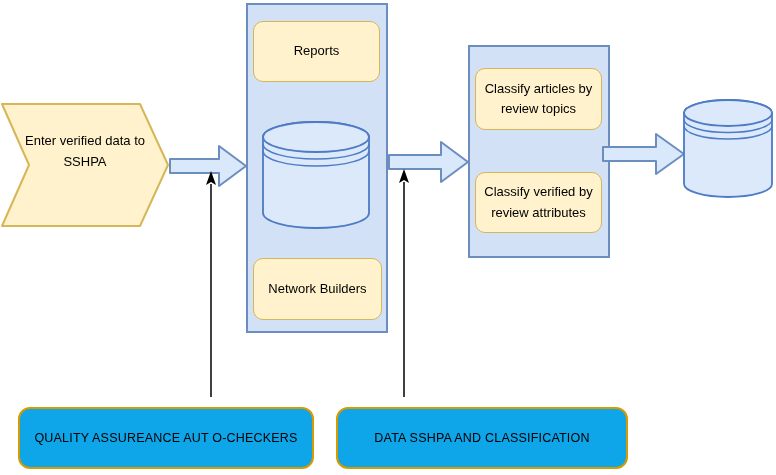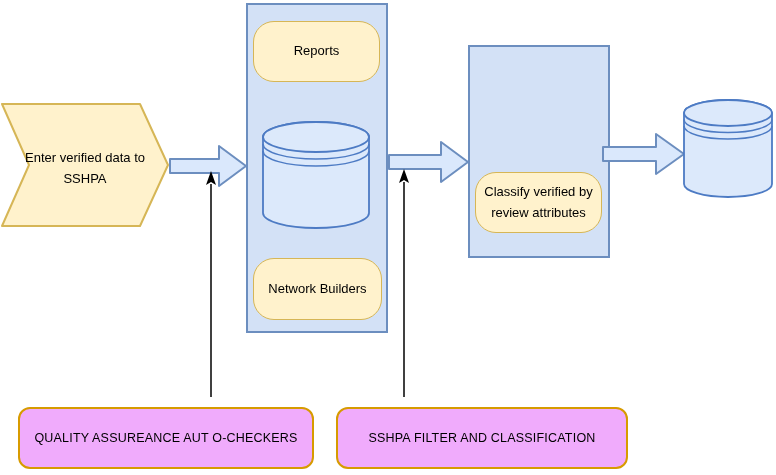--- a/index.html
+++ b/index.html
@@ -19,33 +19,33 @@
   .container {
     position: absolute;
     background: #d3e1f6;
     border: 2px solid #6c8ebf;
     box-sizing: border-box;
   }
   .ybox {
     position: absolute;
     background: #fff2cc;
     border: 1.5px solid #d6b656;
-    border-radius: 21px;
+    border-radius: 10px;
     display: flex;
     align-items: center;
     justify-content: center;
     text-align: center;
     font-size: 13px;
     line-height: 1.55;
     box-sizing: border-box;
     padding: 4px 5px;
   }
   .obox {
     position: absolute;
-    background: #f0abfc;
+    background: #0ea5e9;
     border: 2.5px solid #d79b00;
     border-radius: 12px;
     display: flex;
     align-items: center;
     justify-content: center;
     text-align: center;
     font-size: 12.5px;
     letter-spacing: 0.2px;
     box-sizing: border-box;
     padding: 0 8px;
@@ -100,29 +100,30 @@
     </g>
 
     <g>
       <line x1="404" y1="397" x2="404" y2="182" stroke="#000000" stroke-width="1.5"></line>
       <polygon points="404,169 399,183 404,180 409,183" fill="#000000"></polygon>
     </g>
   </svg>
 
   <div class="layer-top">
 
-    <div class="lbl" style="left:25px; top:119px; width:120px; height:100px;">Enter verified data to SSHPA</div>
+    <div class="lbl" style="left:25px; top:102px; width:120px; height:100px;">Enter verified data to SSHPA</div>
 
     <div class="ybox" style="left:253px; top:21px; width:127px; height:61px;">Reports</div>
 
 
     <div class="ybox" style="left:253px; top:258px; width:129px; height:62px;">Network Builders</div>
 
+    <div class="ybox" style="left:475px; top:68px; width:127px; height:62px;">Classify articles by review topics</div>
 
     <div class="ybox" style="left:475px; top:172px; width:127px; height:61px;">Classify verified by review attributes</div>
 
 
     <div class="obox" style="left:18px; top:407px; width:296px; height:62px;">QUALITY ASSUREANCE AUT O-CHECKERS</div>
 
-    <div class="obox" style="left:336px; top:407px; width:292px; height:62px;">SSHPA FILTER AND CLASSIFICATION</div>
+    <div class="obox" style="left:336px; top:407px; width:292px; height:62px;">DATA SSHPA AND CLASSIFICATION</div>
   </div>
 
 </div>
 
 </body></html>

